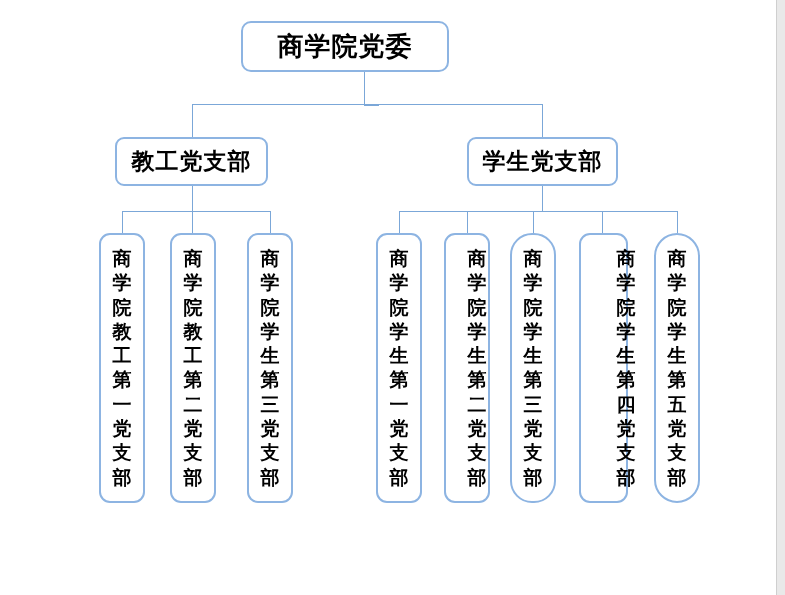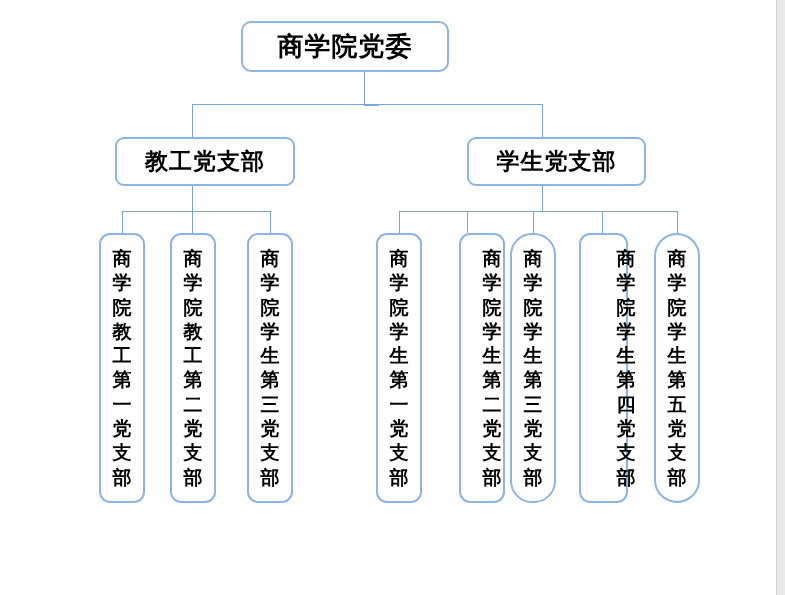--- a/index.html
+++ b/index.html
@@ -50,41 +50,41 @@
   .node-root {
     left: 241px; top: 21px; width: 208px; height: 51px;
     border-radius: 10px;
     font-size: 26px; font-weight: bold; letter-spacing: 1px;
   }
   .node-branch {
     top: 137px; height: 49px;
     border-radius: 9px;
     font-size: 23px; font-weight: bold; letter-spacing: 1px;
   }
-  .node-branch.faculty { left: 115px; width: 180px; }
-  .node-branch.student { left: 467px; width: 179px; }
+  .node-branch.faculty { left: 115px; width: 153px; }
+  .node-branch.student { left: 467px; width: 151px; }
   .node-leaf {
     top: 233px; width: 46px; height: 270px;
     border-radius: 11px;
     align-items: flex-start;
   }
   .node-leaf .vtext {
     width: 20px;
     margin: 11px auto 0;
     font-size: 19px;
     line-height: 24.3px;
     text-align: center;
     word-break: break-all;
     font-weight: bold;
   }
   .leaf-f1 { left: 99px; }
   .leaf-f2 { left: 170px; }
   .leaf-f3 { left: 247px; }
   .leaf-s1 { left: 376px; }
-  .leaf-s2 { left: 459px; padding-left: 20px; }
+  .leaf-s2 { left: 444px; padding-left: 20px; }
   .leaf-s3 { left: 510px; border-radius: 22px; }
   .leaf-s4 { left: 579px; padding-left: 45px; }
   .leaf-s5 { left: 654px; border-radius: 23px; }
 </style>
 </head>
 <body>
 
 <div class="canvas">
 
   <div class="vline" style="left:364px; top:72px; height:32px;"></div>

